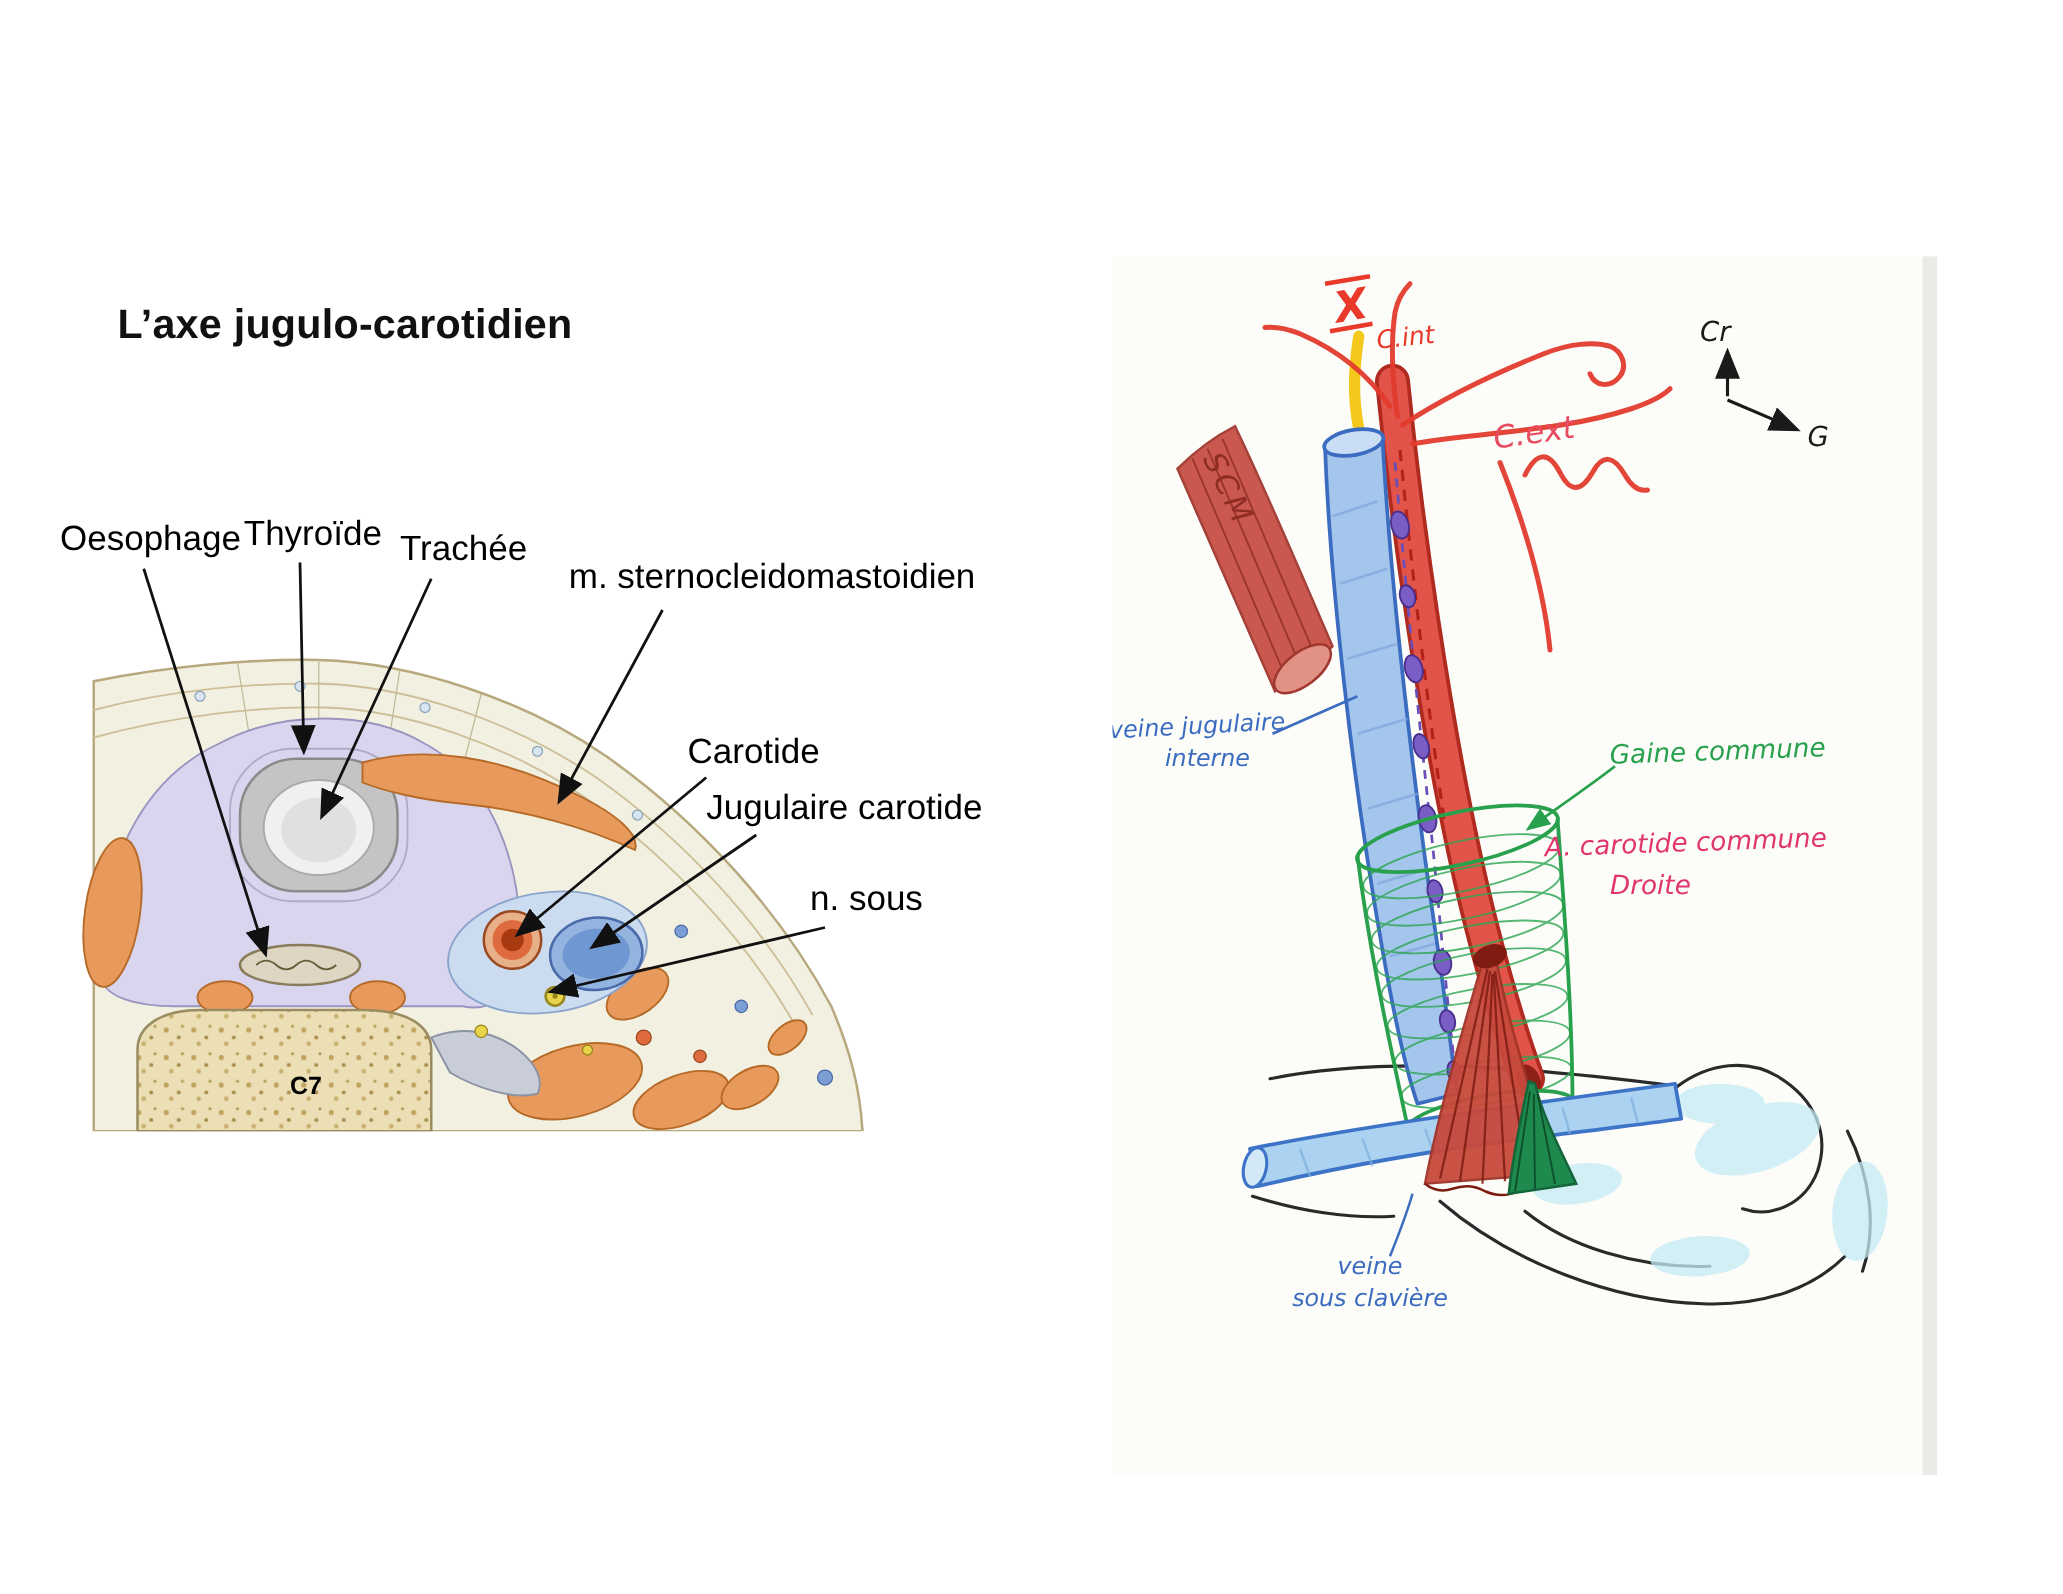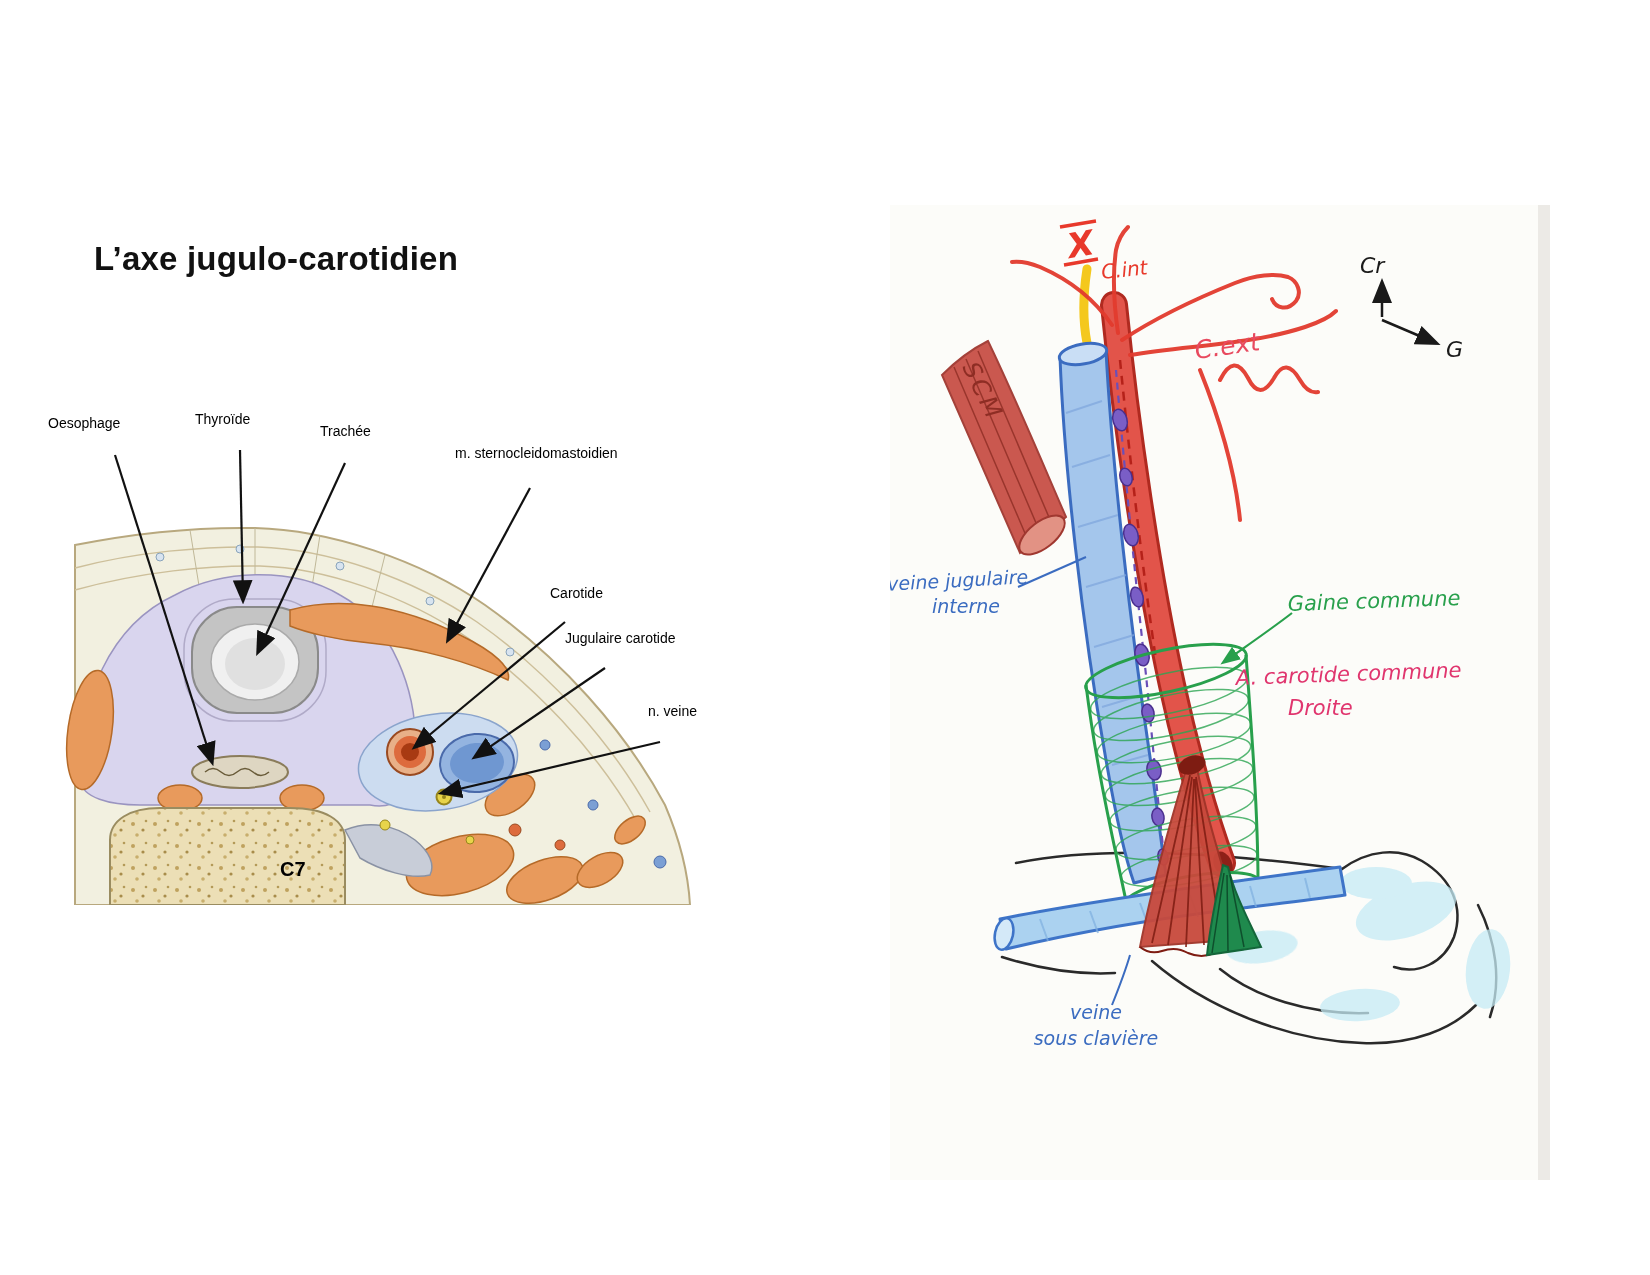--- a/index.html
+++ b/index.html
@@ -7,23 +7,23 @@
     width:1650px;height:1275px;position:relative;background:#ffffff;
     font-family:"Liberation Sans", sans-serif;overflow:hidden;
   }
   .slide-title{
     position:absolute;left:94px;top:218px;font-size:33px;color:#111;
     letter-spacing:.2px;
   }
   .figure{position:absolute;left:40px;top:400px;width:700px;height:505px;}
   .figure svg{position:absolute;left:0;top:0;}
   .fig-label{
-    position:absolute;font-size:14px;color:#000;white-space:nowrap;line-height:1.1;
-  }
-  .fig-label.c7{font-weight:bold;font-size:20px;margin-left:48px;}
+    position:absolute;font-size:28px;color:#000;white-space:nowrap;line-height:1.1;
+  }
+  .fig-label.c7{font-weight:bold;font-size:20px;}
   .sketch{
     position:absolute;left:890px;top:205px;width:660px;height:975px;
     background:#fcfcf9;
   }
   .hand{font-family:"DejaVu Sans", sans-serif;font-style:italic;}
 </style>
 </head>
 <body>
 
 <h1 class="slide-title">L’axe jugulo-carotidien</h1>
@@ -127,21 +127,21 @@
       <line x1="620" y1="342" x2="402" y2="393"></line>
     </g>
   </svg>
 
   <div class="fig-label" style="left:8px;top:16px">Oesophage</div>
   <div class="fig-label" style="left:155px;top:12px">Thyroïde</div>
   <div class="fig-label" style="left:280px;top:24px">Trachée</div>
   <div class="fig-label" style="left:415px;top:46px">m. sternocleidomastoidien</div>
   <div class="fig-label" style="left:510px;top:186px">Carotide</div>
   <div class="fig-label" style="left:525px;top:231px">Jugulaire carotide</div>
-  <div class="fig-label" style="left:608px;top:304px">n. veine</div>
+  <div class="fig-label" style="left:608px;top:304px">n. sous</div>
   <div class="fig-label c7" style="left:192px;top:458px">C7</div>
 </div>
 
 <div class="sketch">
   <svg width="660" height="975" viewBox="0 0 660 975">
     <defs>
       <marker id="arrK" markerWidth="10" markerHeight="8" refX="8" refY="4" orient="auto">
         <path d="M0,0 L10,4 L0,8 Z" fill="#1a1a1a"></path>
       </marker>
       <marker id="arrG" markerWidth="9" markerHeight="7" refX="7" refY="3.5" orient="auto">

